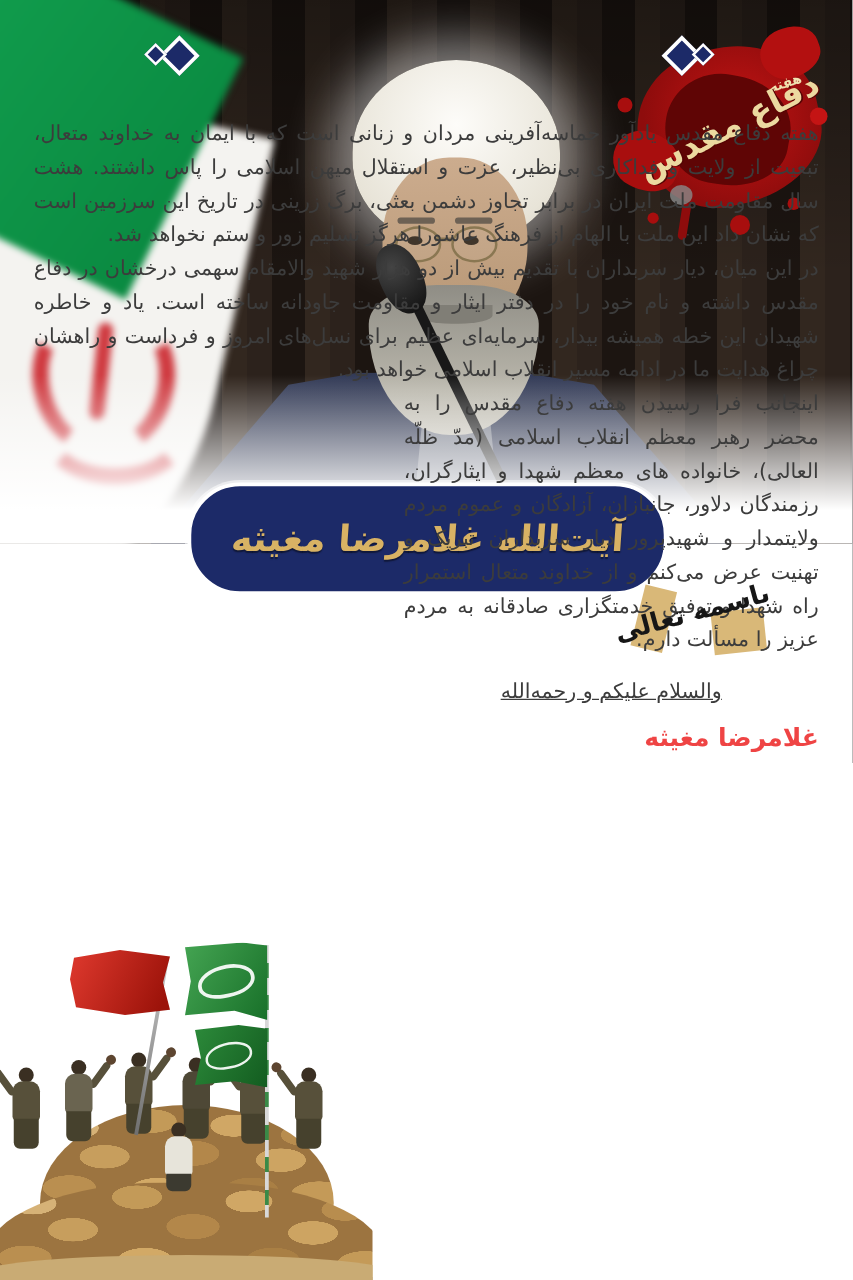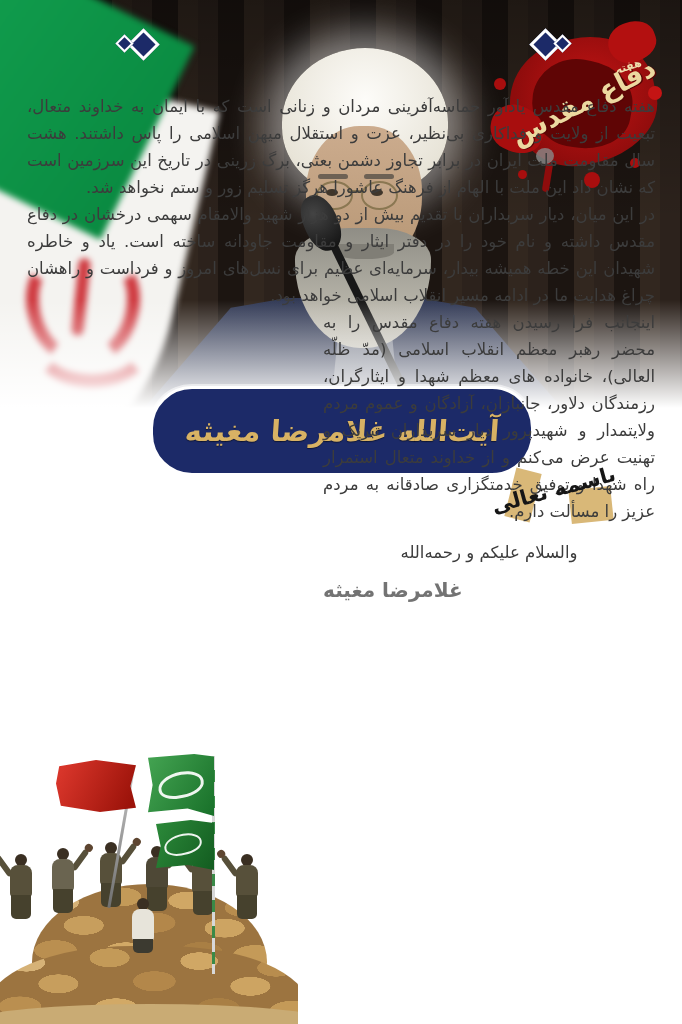--- a/index.html
+++ b/index.html
@@ -91,22 +91,22 @@
   .besmele{position:absolute;right:58px;top:464px;width:140px;height:70px;text-align:center;}
   .besmele::before{content:"";position:absolute;left:26px;top:6px;width:26px;height:50px;background:#d9b878;transform:rotate(14deg);}
   .besmele::after{content:"";position:absolute;right:12px;top:24px;width:42px;height:34px;background:#d9b878;transform:rotate(-6deg);}
   .besmele-text{position:relative;z-index:2;display:inline-block;margin-top:14px;color:#161616;
     font-size:21px;font-weight:bold;transform:rotate(-15deg);direction:rtl;white-space:nowrap;}
   
   .content{position:relative;margin:93px 0 0 0;padding:0 27px;direction:rtl;
     color:#3c3c3c;font-size:16.5px;line-height:27px;text-align:justify;}
   .content p{margin:0;}
   .img-spacer{float:left;width:296px;height:250px;margin-top:27px;}
-  .closing{margin-top:14px !important;text-align:center !important;}
-  .sig-name{margin-top:11px !important;text-align:left;font-size:20px;font-weight:bold;color:#737373;}
+  .closing{margin-top:14px !important;text-align:center !important;text-decoration:underline;}
+  .sig-name{margin-top:11px !important;text-align:right;font-size:20px;font-weight:bold;color:#ef4444;}
   .sig-title{margin-top:3px !important;text-align:center !important;font-size:15.5px;}
   
   .soldiers{position:absolute;left:0;top:752px;width:298px;height:272px;overflow:hidden;}
   .mound{position:absolute;background-color:#9c7440;
     background-image:
       radial-gradient(ellipse 30px 14px at 12% 20%,#d6b277 62%,transparent 63%),
       radial-gradient(ellipse 32px 15px at 38% 14%,#c39a58 62%,transparent 63%),
       radial-gradient(ellipse 30px 14px at 66% 18%,#d0a765 62%,transparent 63%),
       radial-gradient(ellipse 30px 14px at 90% 26%,#b88d4e 62%,transparent 63%),
       radial-gradient(ellipse 32px 15px at 22% 45%,#c79e5d 62%,transparent 63%),

